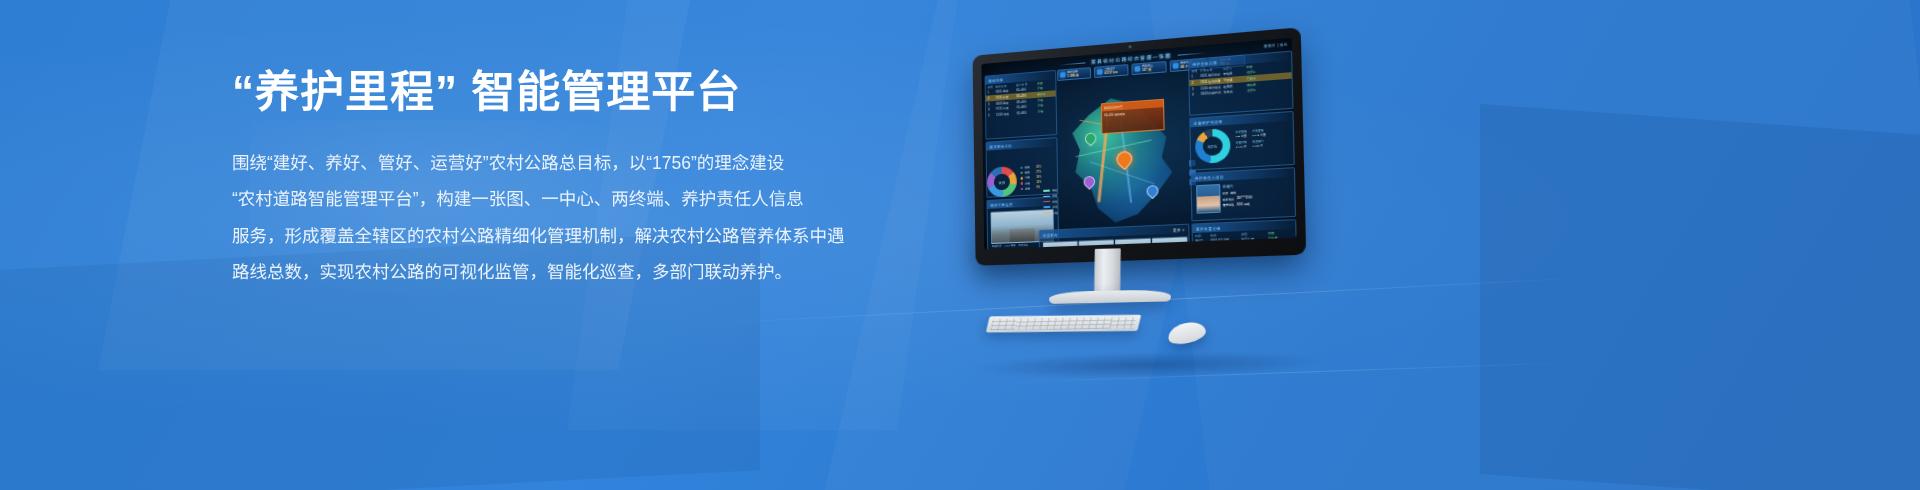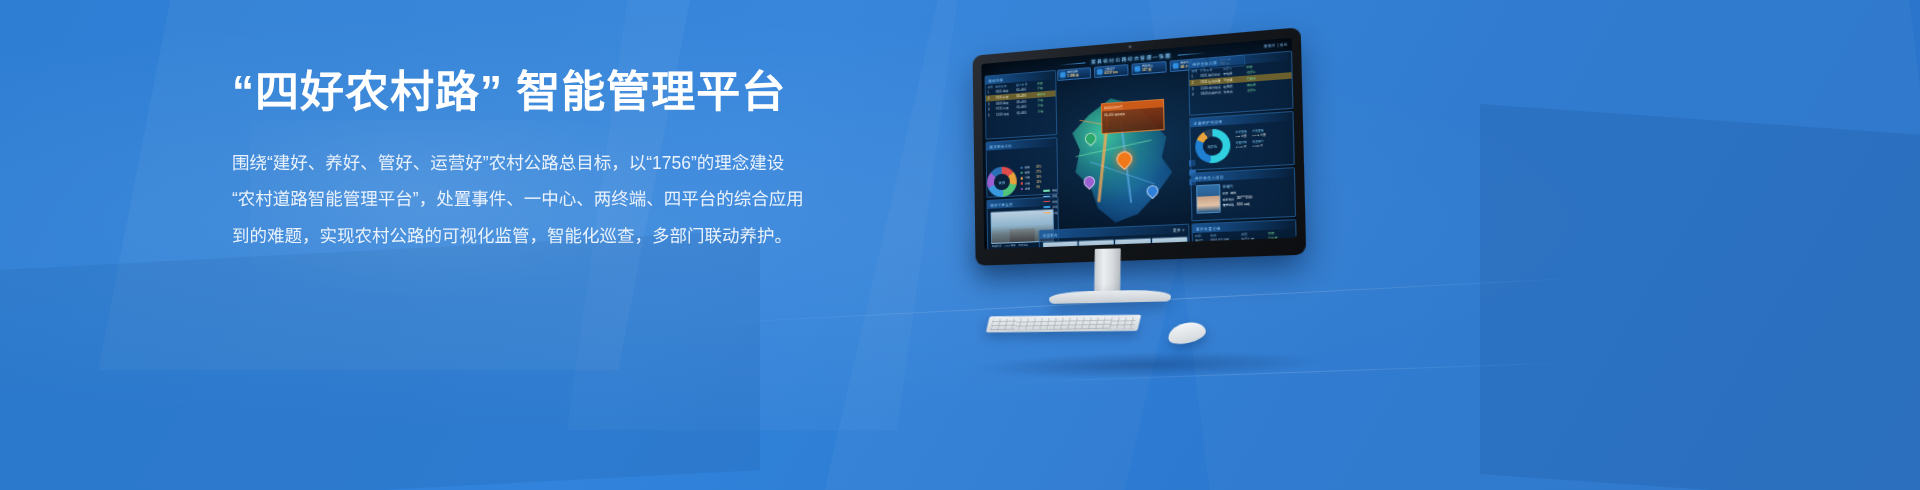--- a/index.html
+++ b/index.html
@@ -201,25 +201,26 @@
   <div class="bg-shape bg-d"></div>
   <div class="bg-shape bg-e"></div>
   <div class="bg-shape bg-f"></div>
   <div class="bg-shape bg-c"></div>
   <div class="bg-shape bg-g"></div>
   <div class="bg-line"></div>
   <div class="bg-line2"></div>
   <div class="bg-vignette"></div>
 
   <div class="copy">
-    <h1 class="headline">“四好农村路” 智能管理平台</h1>
+    <h1 class="headline">“养护里程” 智能管理平台</h1>
     <p class="para">
       <span>围绕“建好、养好、管好、运营好”农村公路总目标，以“1756”的理念建设</span>
-      <span>“农村道路智能管理平台”，处置事件、一中心、两终端、四平台的综合应用</span>
-      <span>到的难题，实现农村公路的可视化监管，智能化巡查，多部门联动养护。</span>
+      <span>“农村道路智能管理平台”，构建一张图、一中心、两终端、养护责任人信息</span>
+      <span>服务，形成覆盖全辖区的农村公路精细化管理机制，解决农村公路管养体系中遇</span>
+      <span>路线总数，实现农村公路的可视化监管，智能化巡查，多部门联动养护。</span>
     </p>
   </div>
 
   <div class="device">
 
     <div class="chin"></div>
 
     <div class="bezel">
       <div class="cam"></div>
 

